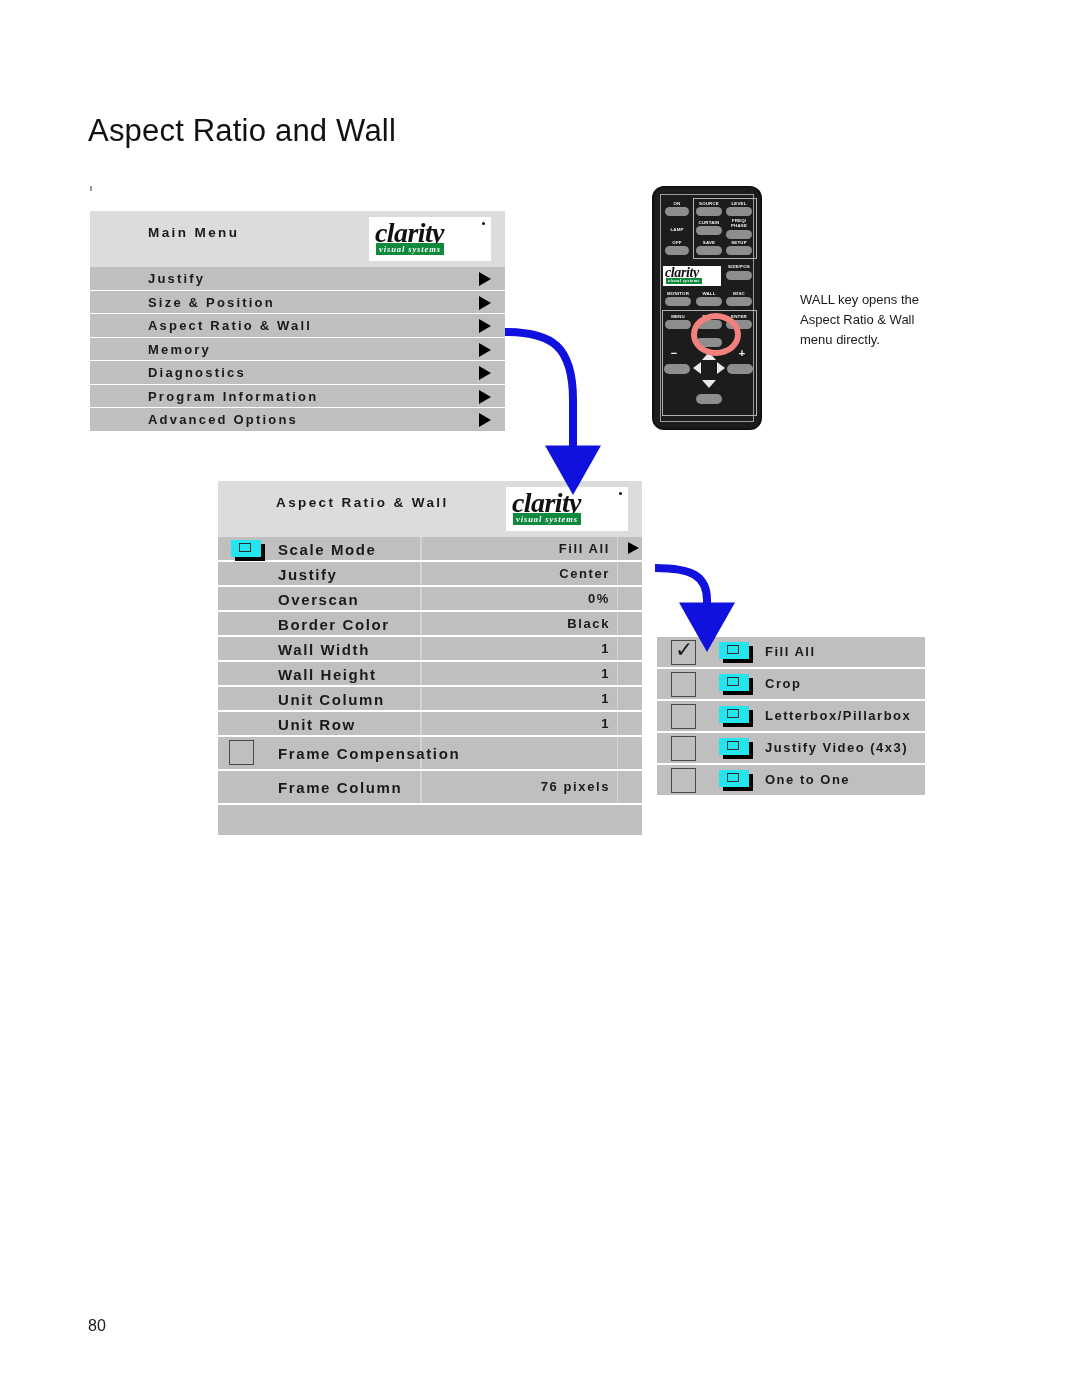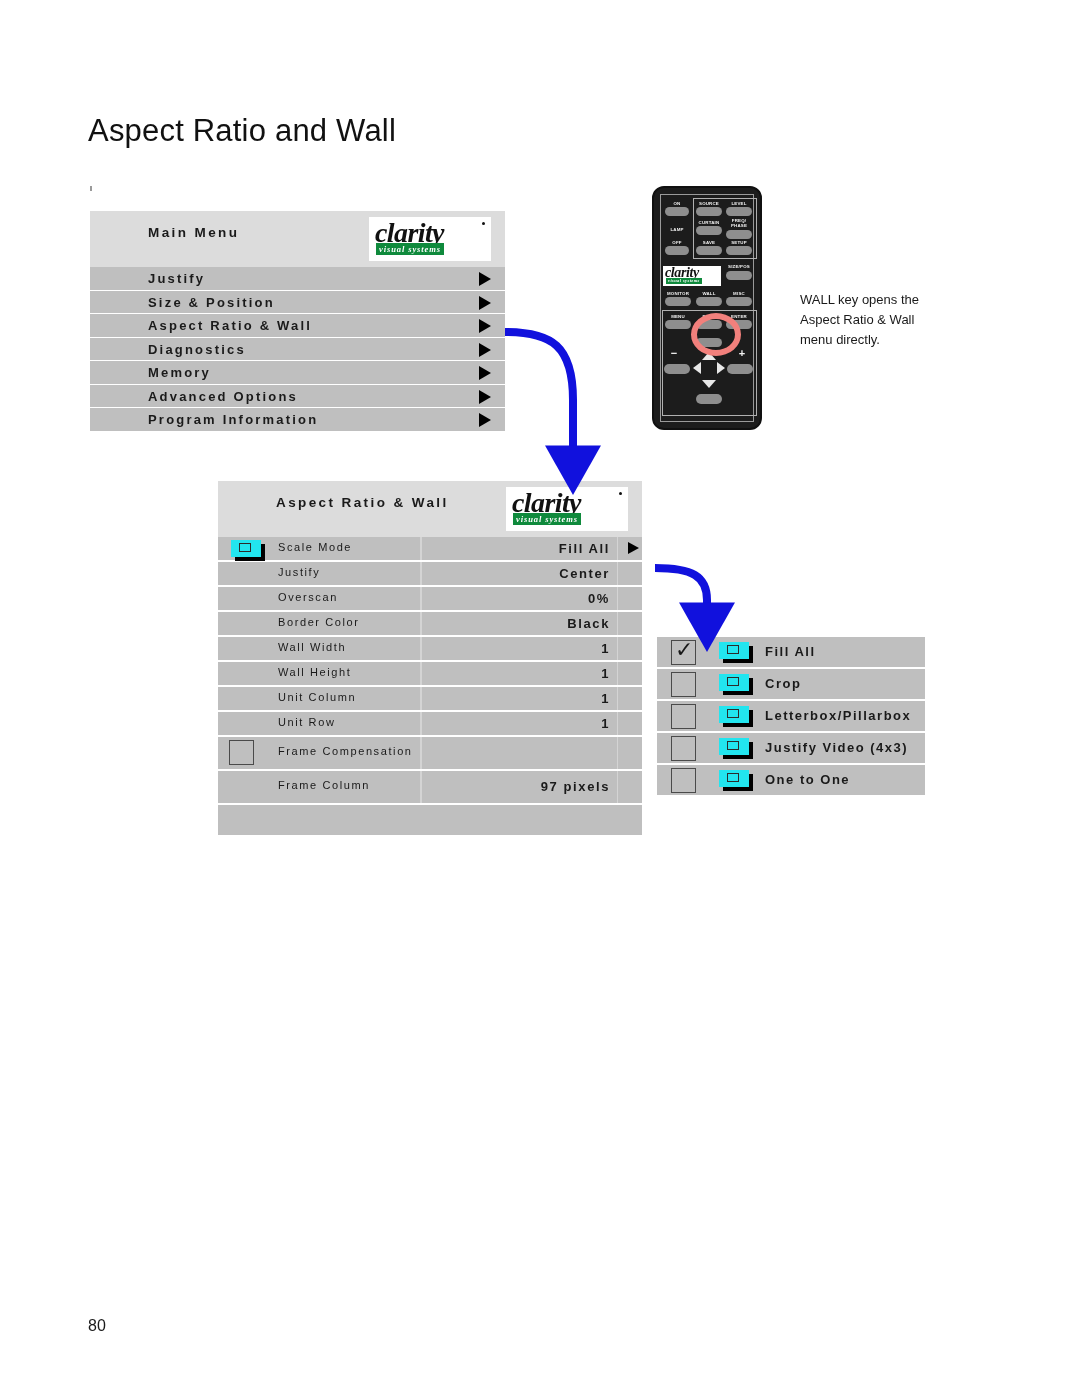--- a/index.html
+++ b/index.html
@@ -144,22 +144,22 @@
     position: relative;
     height: 23px;
     background: #bfbfbf;
     border-bottom: 2px solid #ffffff;
   }
   .ar-row.tall { height: 32px; }
   .ar-row .ar-label {
     position: absolute;
     left: 60px;
     top: 4px;
-    font-size: 11px;
-    font-weight: normal;
+    font-size: 15px;
+    font-weight: bold;
     color: #1a1a1a;
     letter-spacing: 1.6px;
     white-space: nowrap;
   }
   .ar-row.tall .ar-label { top: 8px; }
   .ar-row .ar-value {
     position: absolute;
     right: 32px;
     top: 4px;
     font-size: 13px;
@@ -425,33 +425,33 @@
       </div>
       <div class="mm-row">
         <div class="mm-label">Size &amp; Position</div>
         <div class="arrow-right"></div>
       </div>
       <div class="mm-row">
         <div class="mm-label">Aspect Ratio &amp; Wall</div>
         <div class="arrow-right"></div>
       </div>
       <div class="mm-row">
+        <div class="mm-label">Memory</div>
+        <div class="arrow-right"></div>
+      </div>
+      <div class="mm-row">
         <div class="mm-label">Diagnostics</div>
         <div class="arrow-right"></div>
       </div>
       <div class="mm-row">
-        <div class="mm-label">Memory</div>
+        <div class="mm-label">Program Information</div>
         <div class="arrow-right"></div>
       </div>
       <div class="mm-row">
         <div class="mm-label">Advanced Options</div>
-        <div class="arrow-right"></div>
-      </div>
-      <div class="mm-row">
-        <div class="mm-label">Program Information</div>
         <div class="arrow-right"></div>
       </div>
     </div>
 </div>
 
 <div class="osd" id="aspect-panel" style="left:218px; top:481px; width:424px;">
   <div class="osd-head">
     <div class="osd-head-title">Aspect Ratio &amp; Wall</div>
     <div class="logo">
       <div class="logo-word">clarity</div>
@@ -513,21 +513,21 @@
       <div class="ar-row tall">
         <div class="sq-empty"></div>
         <div class="ar-colsep"></div>
         <div class="ar-colsep-r"></div>
         <div class="ar-label">Frame Compensation</div>
       </div>
       <div class="ar-row tall">
         <div class="ar-colsep"></div>
         <div class="ar-colsep-r"></div>
         <div class="ar-label">Frame Column</div>
-        <div class="ar-value">97 pixels</div>
+        <div class="ar-value">76 pixels</div>
       </div>
     </div>
   <div class="ar-foot"></div>
 </div>
 
 <div class="osd" id="scale-mode-panel" style="left:657px; top:637px; width:268px;">
   <div id="scale-rows">
       <div class="sm-row">
         <div class="sm-check">
           <span class="tick">✓</span>

